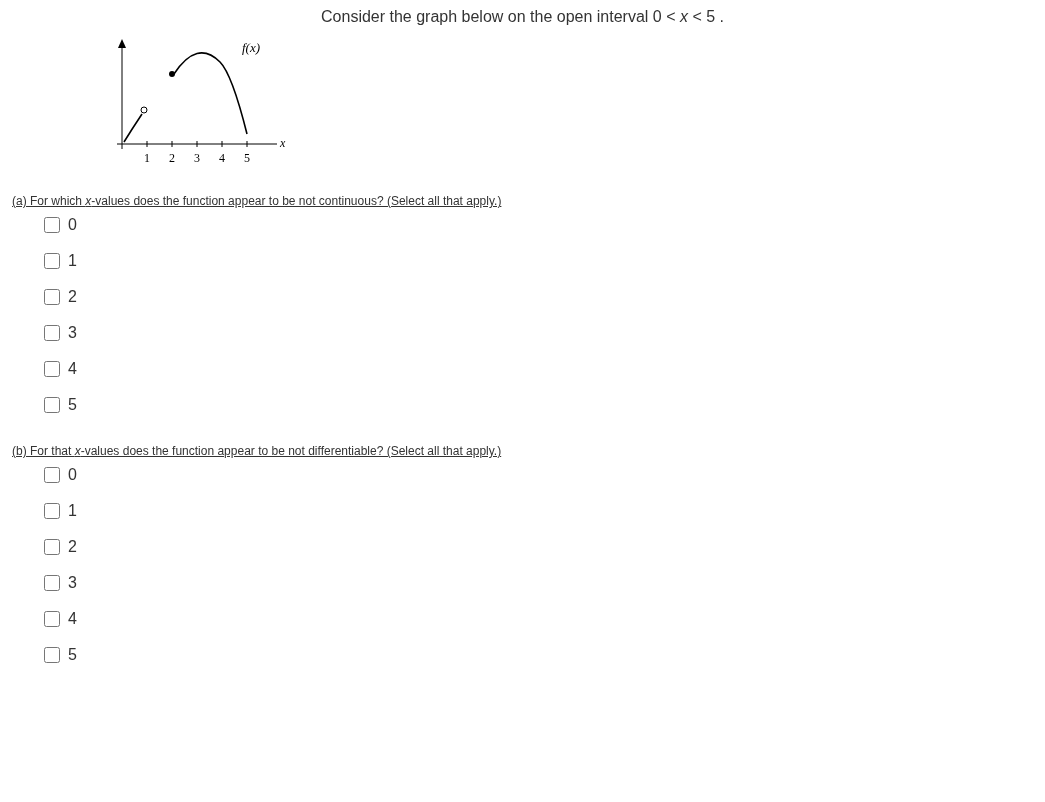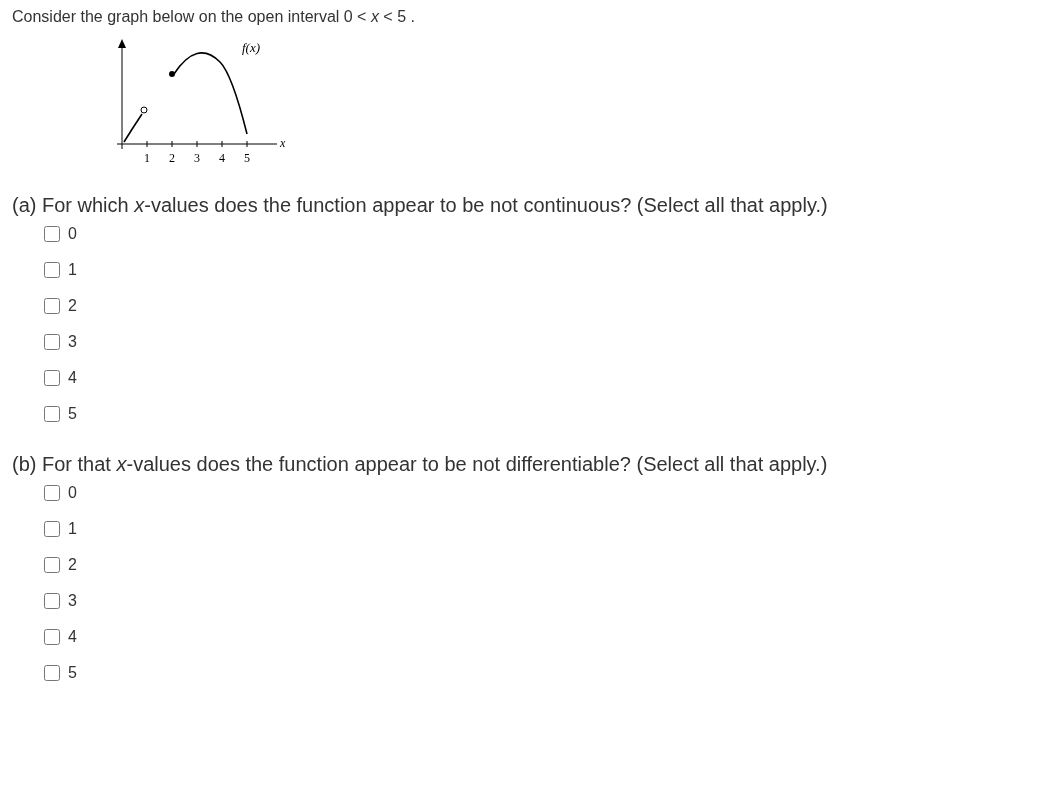--- a/index.html
+++ b/index.html
@@ -8,34 +8,36 @@
       color: #333;
       margin: 0;
       padding: 8px 12px;
       background: #fff;
       width: 1045px;
       box-sizing: border-box;
     }
     .intro {
       margin-bottom: 8px;
       font-size: 16px;
+      text-align: center;
     }
     .italic {
       font-style: italic;
     }
     .graph-container {
       margin-left: 90px;
       margin-bottom: 20px;
     }
     .question-block {
       margin-bottom: 28px;
     }
     .question-text {
-      font-size: 20px;
+      font-size: 12px;
       margin-bottom: 6px;
+      text-decoration: underline;
     }
     .options {
       margin-left: 28px;
     }
     .option-row {
       display: flex;
       align-items: center;
       margin-bottom: 14px;
       font-size: 16px;
     }

